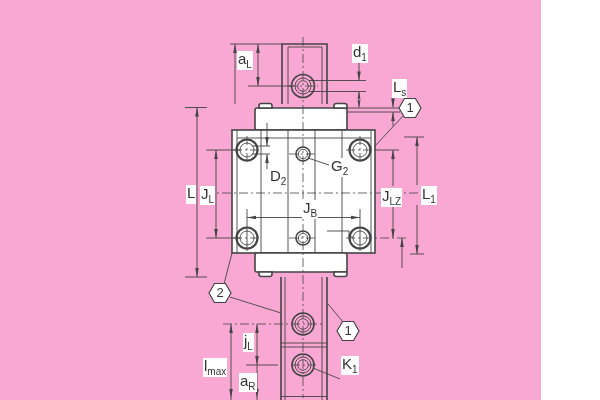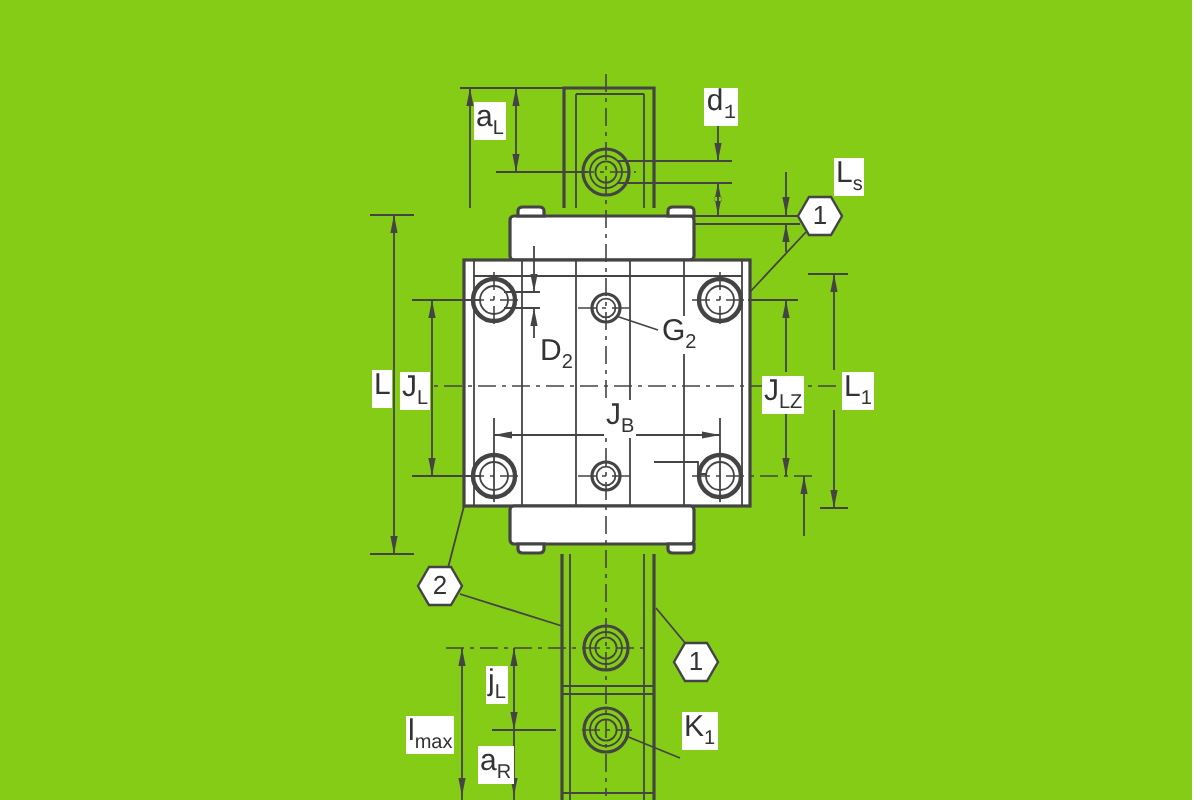--- a/index.html
+++ b/index.html
@@ -1,16 +1,16 @@
 <!DOCTYPE html>
 <html><head>
 <meta charset="utf-8">
 <style>
   html,body{margin:0;padding:0;background:#fff;}
-  .canvas{position:relative;width:596px;height:400px;background:#84cc16;overflow:hidden;
+  .canvas{position:relative;width:541px;height:400px;background:#f9a8d4;overflow:hidden;
           font-family:"Liberation Sans", sans-serif;}
   svg{position:absolute;left:0;top:0;}
   .tk{stroke-width:1.6;}
   .tk2{stroke-width:2.2;}
   .cl{stroke-width:0.8;stroke-dasharray:9 3 2 3;}
   .lbl{position:absolute;background:#fff;color:#333;font-size:15px;line-height:16px;
        padding:0 1px;white-space:nowrap;}
   .lbl sub{font-size:10px;line-height:10px;}
   .hexnum{position:absolute;width:22px;height:16px;text-align:center;color:#333;
           font-size:13px;line-height:16px;}
@@ -133,22 +133,22 @@
 
     <g fill="#fff" stroke="#444" stroke-width="1.2">
       <polygon points="399,108 404.5,98.5 415.5,98.5 421,108 415.5,117.5 404.5,117.5"></polygon>
       <polygon points="209,293 214.5,283.5 225.5,283.5 231,293 225.5,302.5 214.5,302.5"></polygon>
       <polygon points="337,331 342.5,321.5 353.5,321.5 359,331 353.5,340.5 342.5,340.5"></polygon>
     </g>
   </g>
 </svg>
 
 <div class="lbl" style="left:237px;top:51px;"><span>a</span><sub>L</sub></div>
-<div class="lbl" style="left:352px;top:44px;font-family:Liberation Mono, monospace;"><span>d</span><sub>1</sub></div>
-<div class="lbl" style="left:417px;top:79px;"><span>L</span><sub>s</sub></div>
+<div class="lbl" style="left:352px;top:44px;"><span>d</span><sub>1</sub></div>
+<div class="lbl" style="left:392px;top:79px;"><span>L</span><sub>s</sub></div>
 <div class="lbl" style="left:186px;top:185px;"><span>L</span><sub></sub></div>
 <div class="lbl" style="left:200px;top:186px;"><span>J</span><sub>L</sub></div>
 <div class="lbl" style="left:269px;top:168px;"><span>D</span><sub>2</sub></div>
 <div class="lbl" style="left:330px;top:158px;text-align:right;"><span>G</span><sub>2</sub></div>
 <div class="lbl" style="left:302px;top:200px;"><span>J</span><sub>B</sub></div>
 <div class="lbl" style="left:381px;top:188px;"><span>J</span><sub>LZ</sub></div>
 <div class="lbl" style="left:421px;top:186px;"><span>L</span><sub>1</sub></div>
 <div class="lbl" style="left:243px;top:333px;"><span>j</span><sub>L</sub></div>
 <div class="lbl" style="left:203px;top:358px;"><span>l</span><sub>max</sub></div>
 <div class="lbl" style="left:239px;top:373px;"><span>a</span><sub>R</sub></div>

